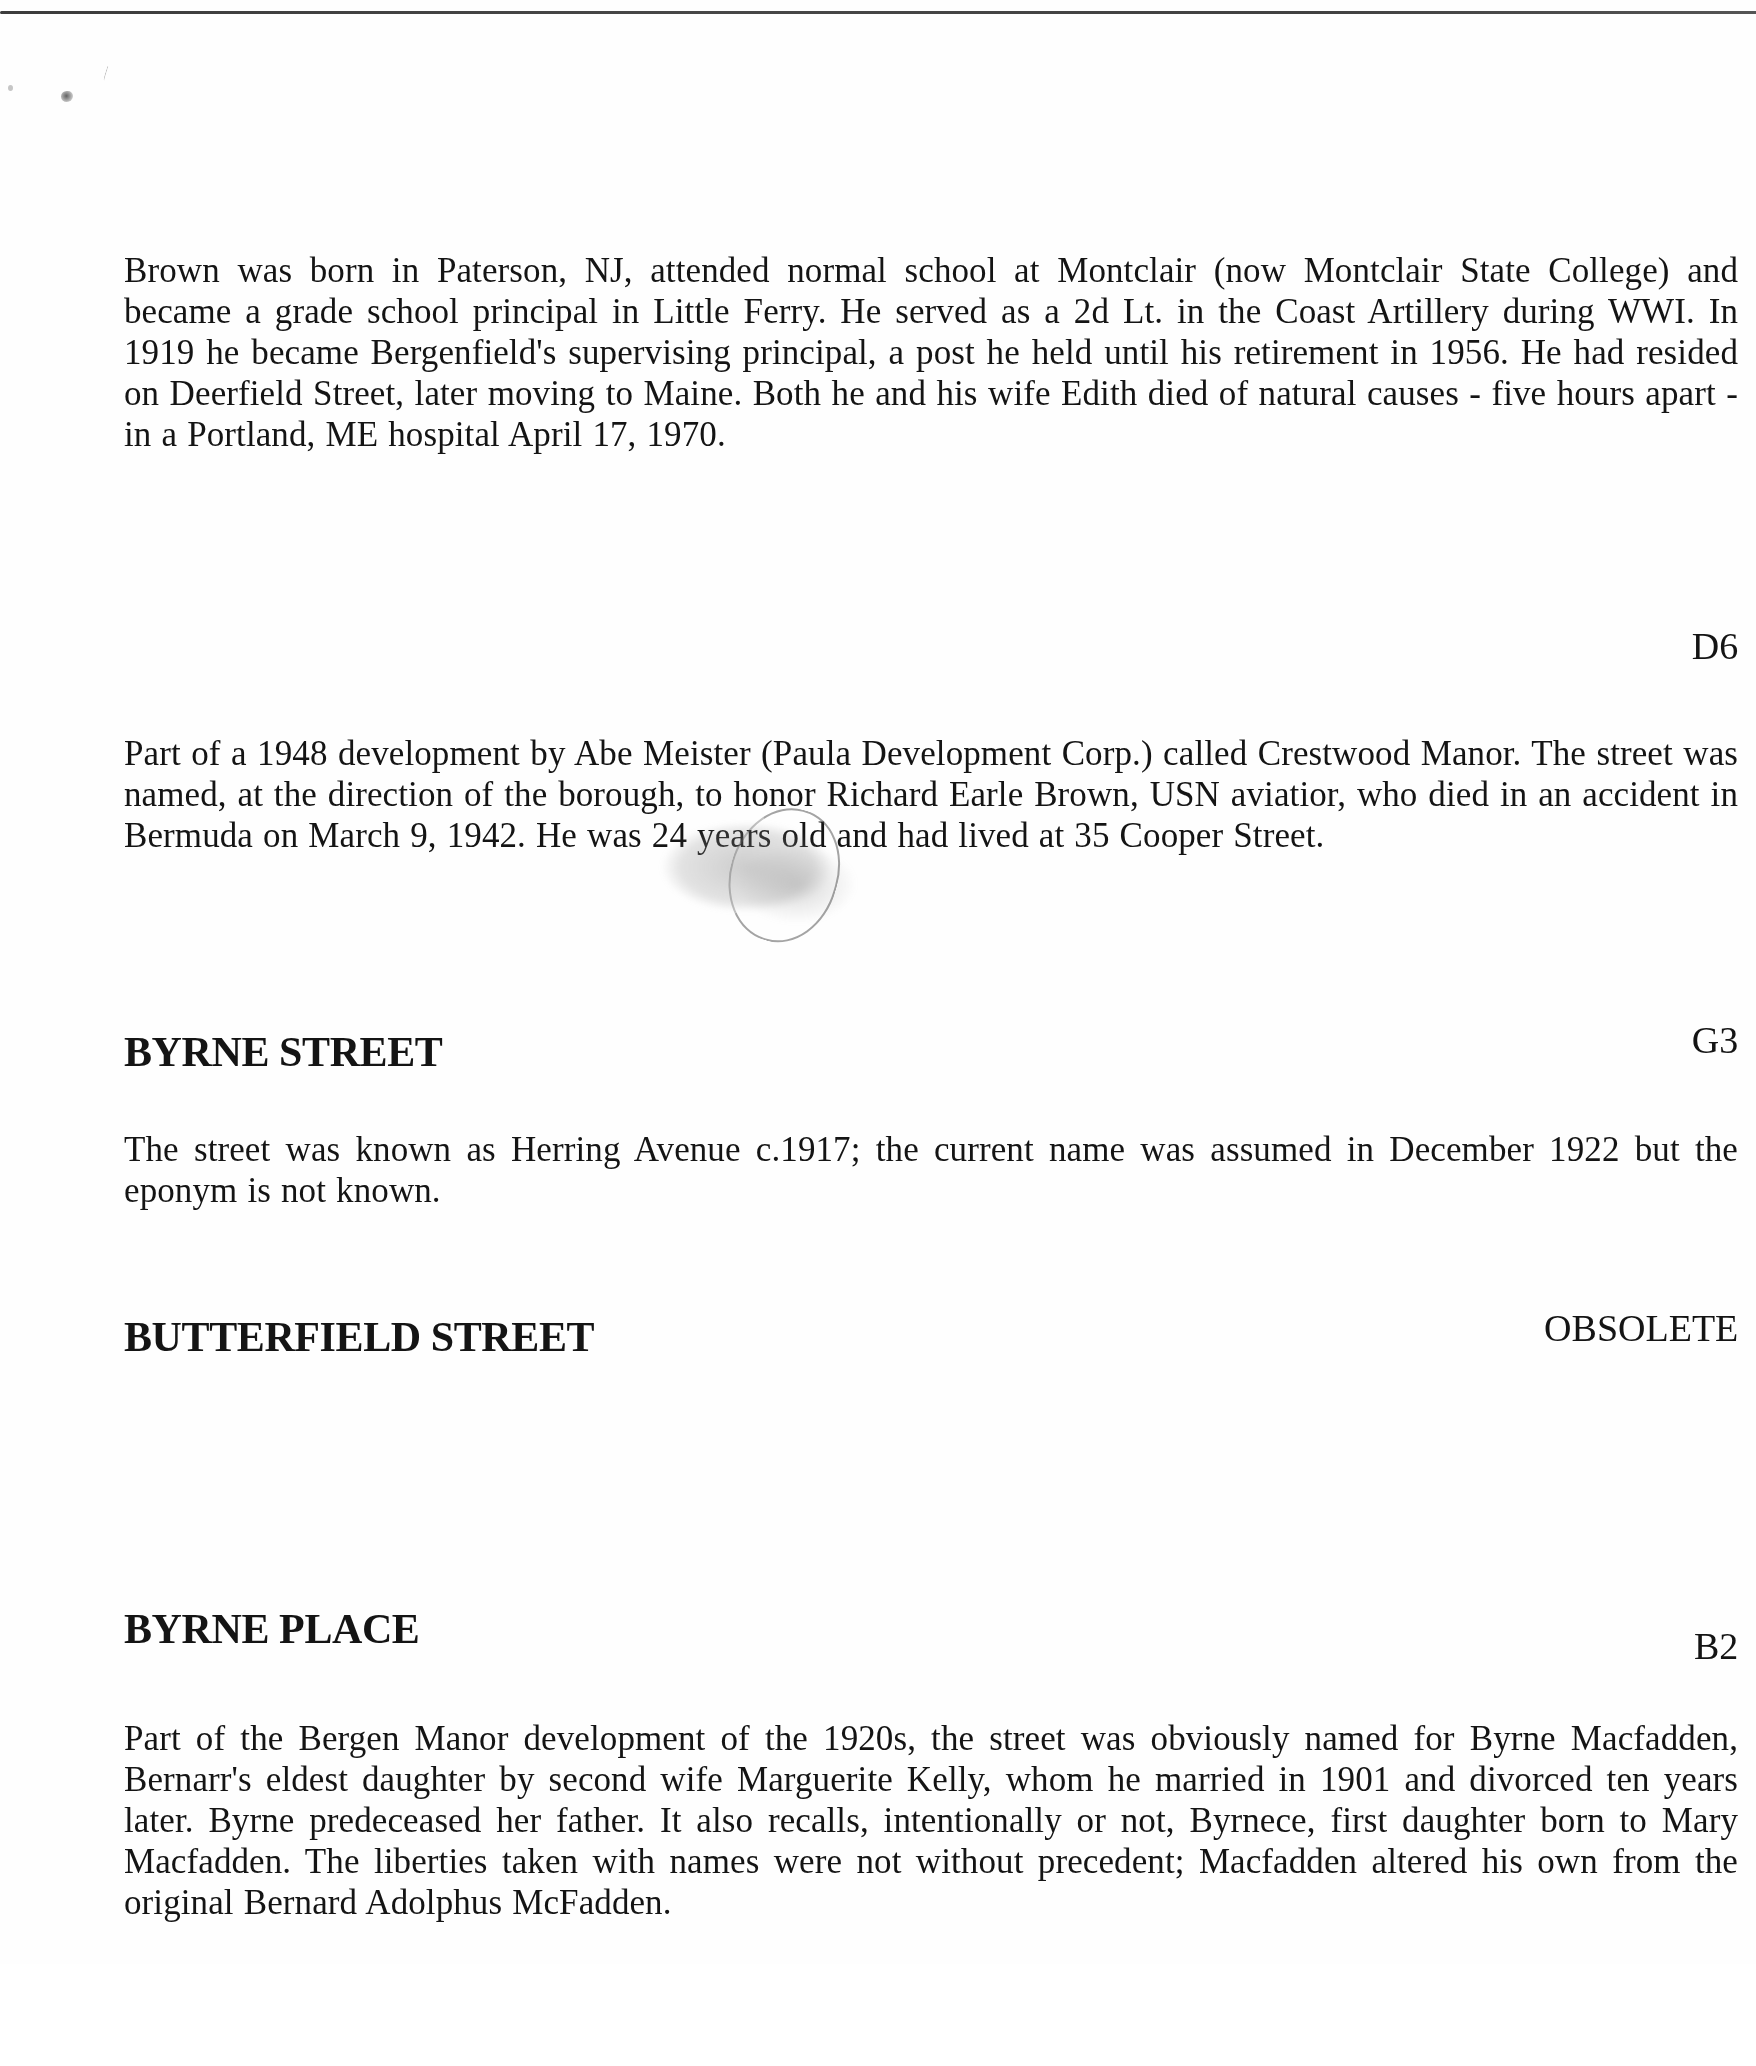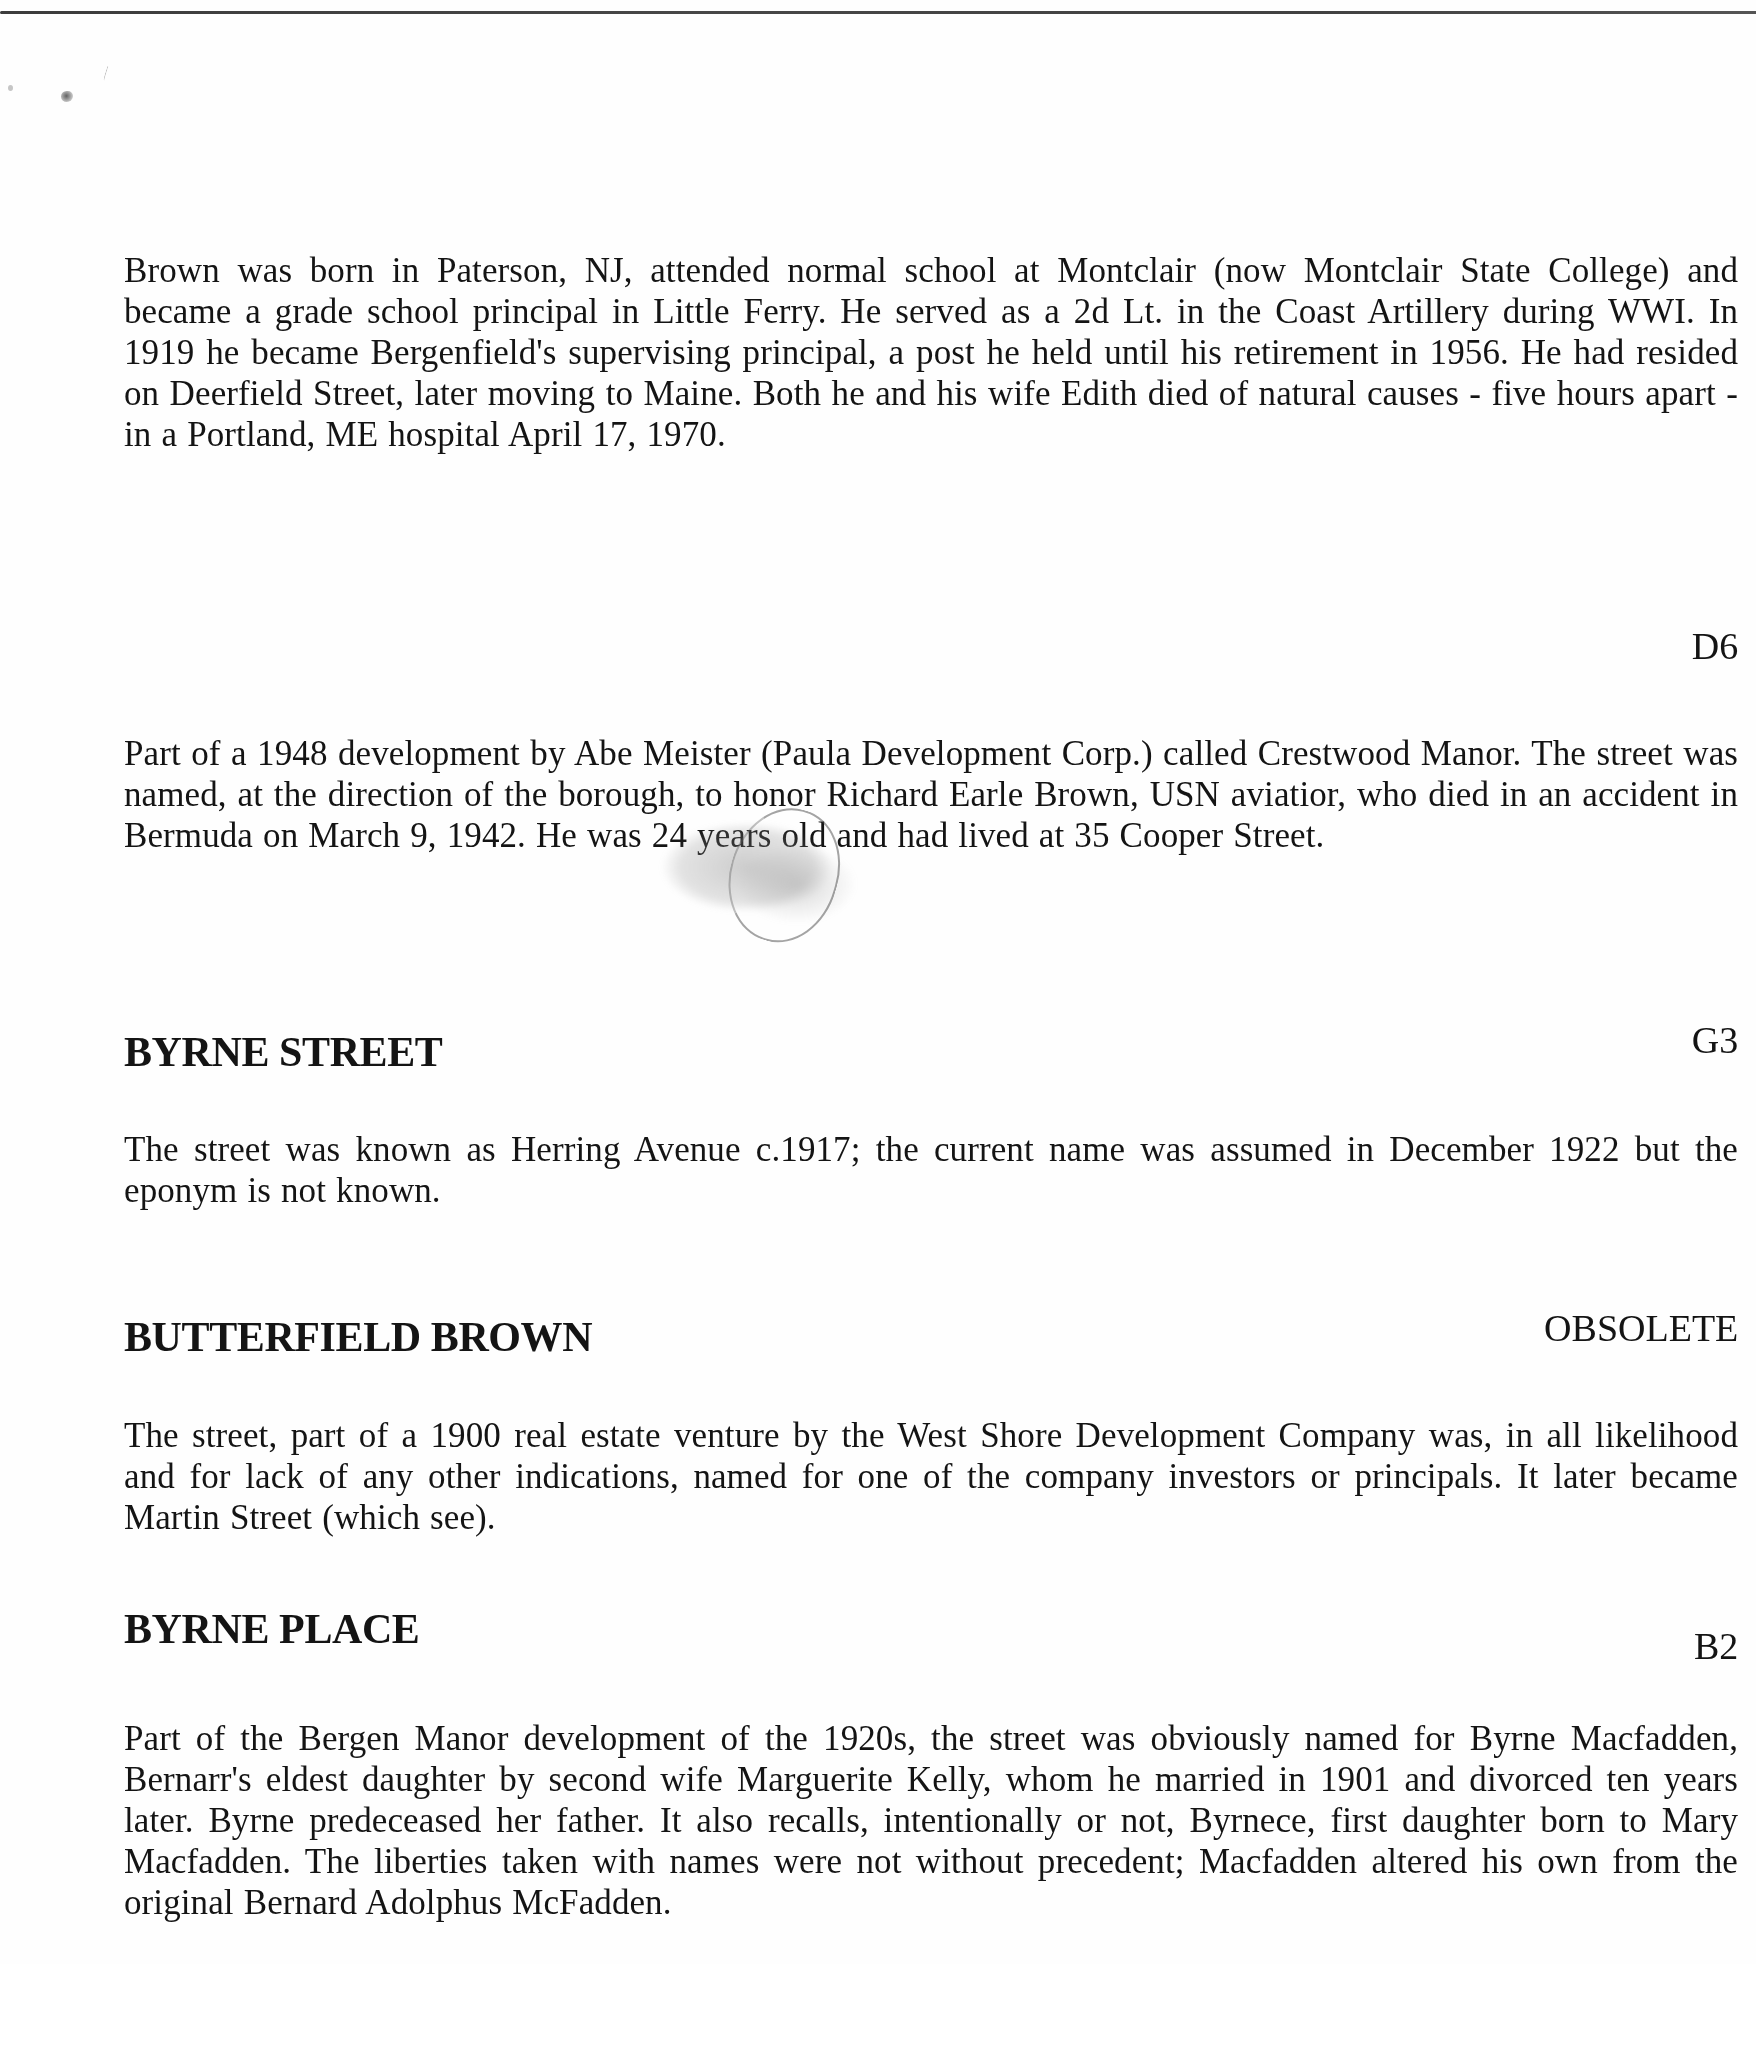--- a/index.html
+++ b/index.html
@@ -114,22 +114,21 @@
 
   <div class="smudge">
     <div class="smear"></div>
     <div class="ring"></div>
   </div>
 
   <div class="heading" style="top:1031px">BYRNE STREET</div>
   <div class="grid-code" style="top:1021px">G3</div>
   <div class="para" style="top:1129px">The street was known as Herring Avenue c.1917; the current name was assumed in December 1922 but the eponym is not known.</div>
 
-  <div class="heading" style="top:1316px">BUTTERFIELD BROWN</div>
+  <div class="heading" style="top:1316px">BUTTERFIELD STREET</div>
   <div class="grid-code" style="top:1309px">OBSOLETE</div>
-  <div class="para" style="top:1415px">The street, part of a 1900 real estate venture by the West Shore Development Company was, in all likelihood and for lack of any other indications, named for one of the company investors or principals. It later became Martin Street (which see).</div>
 
   <div class="heading" style="top:1608px">BYRNE PLACE</div>
   <div class="grid-code" style="top:1627px">B2</div>
   <div class="para" style="top:1718px">Part of the Bergen Manor development of the 1920s, the street was obviously named for Byrne Macfadden, Bernarr's eldest daughter by second wife Marguerite Kelly, whom he married in 1901 and divorced ten years later. Byrne predeceased her father. It also recalls, intentionally or not, Byrnece, first daughter born to Mary Macfadden. The liberties taken with names were not without precedent; Macfadden altered his own from the original Bernard Adolphus McFadden.</div>
 
 </div>
 
 
 </body></html>

